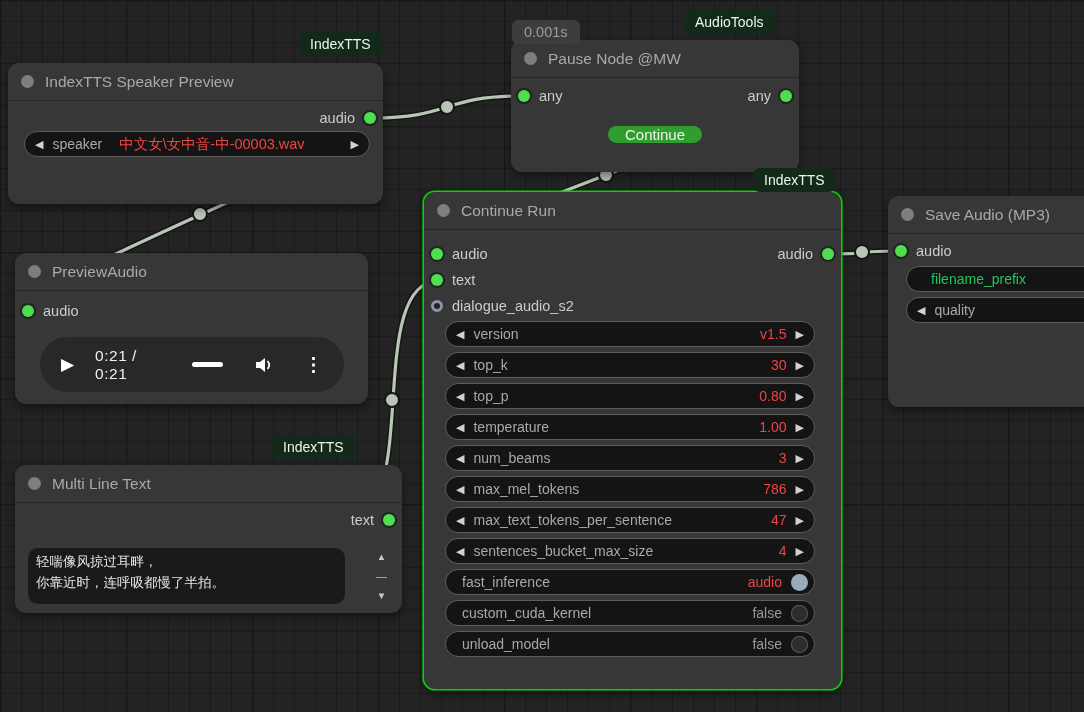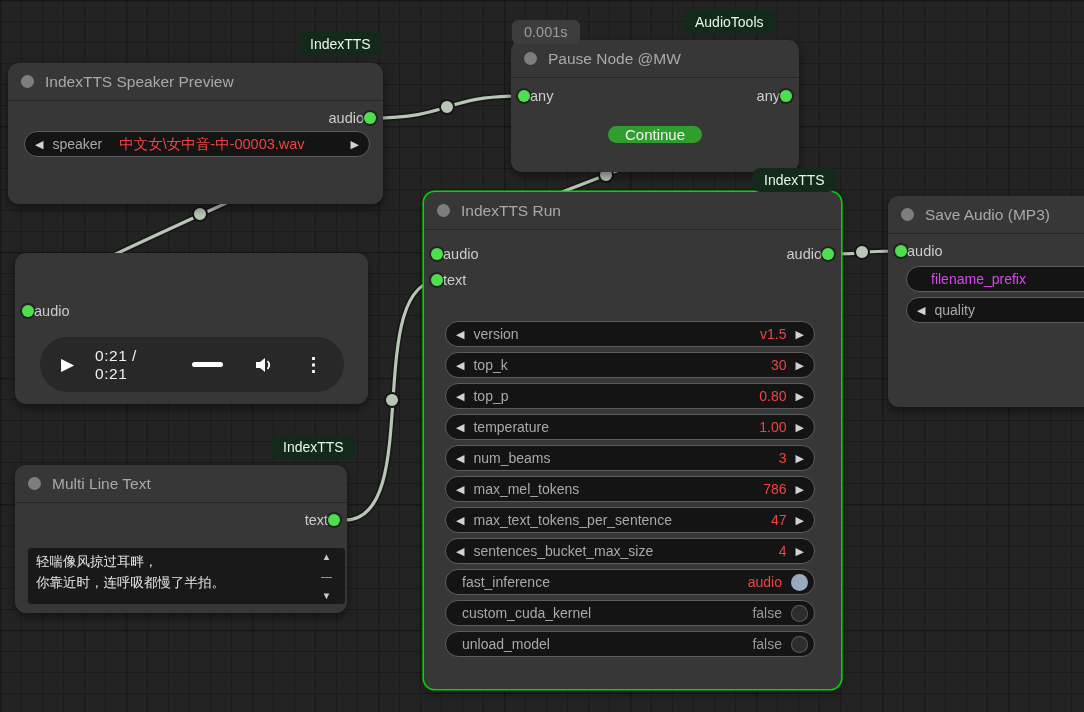--- a/index.html
+++ b/index.html
@@ -22,21 +22,21 @@
     background:#373737;border-radius:11px;
     box-shadow:0 4px 10px rgba(0,0,0,.45);
   }
   .node.selected{box-shadow:0 0 0 1.6px #00d600, 0 4px 10px rgba(0,0,0,.45);}
   .node-header{
     height:37px;display:flex;align-items:center;gap:11px;
     padding:0 13px;border-bottom:1px solid rgba(0,0,0,.30);
   }
   .collapse-dot{width:13px;height:13px;border-radius:50%;background:#7e7e7e;flex:0 0 auto;}
   .node-title{color:#a9a9a9;font-size:15.5px;white-space:nowrap;}
-  .slot{position:absolute;height:22px;display:flex;align-items:center;font-size:14.5px;color:#cccccc;white-space:nowrap;}
+  .slot{position:absolute;height:22px;display:flex;align-items:center;gap:9px;font-size:14.5px;color:#cccccc;white-space:nowrap;}
   .slot.in{left:7px;}
   .slot.out{right:7px;flex-direction:row-reverse;}
   .slot-dot{width:12px;height:12px;border-radius:50%;background:#4ede4e;box-shadow:0 0 0 2px rgba(10,10,10,.45);flex:0 0 auto;}
   .slot-dot.ring{background:#20222b;border:3.5px solid #8d93a6;width:6px;height:6px;box-shadow:none;}
   .widget{
     position:absolute;height:26px;box-sizing:border-box;
     background:#141414;border:1px solid #5d5d5d;border-radius:13px;
     display:flex;align-items:center;gap:9px;padding:0 10px;
     font-size:14px;color:#b3b3b3;white-space:nowrap;overflow:hidden;
   }
@@ -56,21 +56,21 @@
   .player{
     position:absolute;background:#282828;border-radius:28px;
     display:flex;align-items:center;padding:0 21px;gap:0;
   }
   .play-icon{color:#fff;font-size:17px;}
   .ptime{color:#f0f0f0;font-size:15.5px;margin-left:21px;letter-spacing:.5px;}
   .pbar{width:38px;height:5px;border-radius:3px;background:#fff;margin-left:32px;}
   .kebab{color:#fff;font-size:19px;font-weight:bold;margin-left:29px;}
   .vol{margin-left:30px;display:flex;align-items:center;}
   .textbox{
-    position:absolute;background:#191919;border-radius:3px;
+    position:absolute;background:#191919;border-radius:10px;
     color:#e6e6e6;font-size:13.5px;line-height:1.55;
     padding:4px 22px 4px 8px;white-space:pre-wrap;box-sizing:border-box;overflow:hidden;
   }
   .tscroll{
     position:absolute;right:3px;top:3px;bottom:3px;width:13px;
     display:flex;flex-direction:column;justify-content:space-between;align-items:center;
     color:#c9c9c9;font-size:9.5px;
   }
   .tscroll .thumb{color:#bdbdbd;font-size:11px;}
 </style>
@@ -134,68 +134,76 @@
     <span>any</span>
   </div>
   <div class="slot out" style="top:45px;">
     <span class="slot-dot"></span>
     <span>any</span>
   </div>
   <button class="btn" style="top:86px;">Continue</button>
 </div>
 
 <div class="node" style="left:15px;top:253px;width:353px;height:151px;">
+  <div class="node-header">
+    <span class="collapse-dot"></span>
+    <span class="node-title">PreviewAudio</span>
+  </div>
   <div class="slot in" style="top:47px;">
     <span class="slot-dot"></span>
     <span>audio</span>
   </div>
   <div class="player" style="left:25px;top:84px;width:262px;height:55px;">
     <span class="play-icon">▶</span>
     <span class="ptime">0:21 / 0:21</span>
     <span class="pbar"></span>
     <span class="vol">
       <svg width="22" height="20" viewBox="0 0 22 20">
           <polygon points="3,7 7,7 12,3 12,17 7,13 3,13" fill="#fff"></polygon>
           <path d="M14.5,6 Q18,10 14.5,14" stroke="#fff" stroke-width="1.8" fill="none"></path>
         </svg>
     </span>
     <span class="kebab">⋮</span>
   </div>
 </div>
 
-<div class="node" style="left:15px;top:465px;width:332px;height:148px;">
+<div class="node" style="left:15px;top:465px;width:387px;height:148px;">
   <div class="node-header">
     <span class="collapse-dot"></span>
     <span class="node-title">Multi Line Text</span>
   </div>
   <div class="slot out" style="top:44px;">
     <span class="slot-dot"></span>
     <span>text</span>
   </div>
   <div class="textbox" style="left:13px;top:83px;width:317px;height:56px;">轻喘像风掠过耳畔，
 你靠近时，连呼吸都慢了半拍。</div>
   <div class="tscroll" style="right:14px;top:86px;bottom:12px;">
     <span>▲</span>
     <span class="thumb">—</span>
     <span>▼</span>
   </div>
 </div>
 
 <div class="node selected" style="left:424px;top:192px;width:417px;height:497px;">
   <div class="node-header">
     <span class="collapse-dot"></span>
-    <span class="node-title">IndexTTS Run</span>
+    <span class="node-title">Continue Run</span>
   </div>
   <div class="slot in" style="top:51px;">
     <span class="slot-dot"></span>
     <span>audio</span>
   </div>
   <div class="slot in" style="top:77px;">
     <span class="slot-dot"></span>
     <span>text</span>
+  </div>
+  <div class="slot in" style="top:103px;">
+    <span class="slot-dot ring"></span>
+    <span>dialogue_audio_s2</span>
   </div>
   <div class="slot out" style="top:51px;">
     <span class="slot-dot"></span>
     <span>audio</span>
   </div>
 
   <div class="widget" style="left:21px;top:129px;right:26px;">
     <span class="warr">◀</span>
     <span class="wlabel">version</span>
     <span class="wvalue">v1.5</span>
@@ -263,19 +271,19 @@
 <div class="node" style="left:888px;top:196px;width:300px;height:211px;">
   <div class="node-header">
     <span class="collapse-dot"></span>
     <span class="node-title">Save Audio (MP3)</span>
   </div>
   <div class="slot in" style="top:44px;">
     <span class="slot-dot"></span>
     <span>audio</span>
   </div>
   <div class="widget" style="left:18px;top:70px;right:10px;">
-    <span class="wlabel" style="margin-left:14px;color:#d946ef;">filename_prefix</span>
+    <span class="wlabel" style="margin-left:14px;color:#22c55e;">filename_prefix</span>
   </div>
   <div class="widget" style="left:18px;top:101px;right:10px;">
     <span class="warr">◀</span>
     <span class="wlabel">quality</span>
   </div>
 </div>
 
 </body></html>

